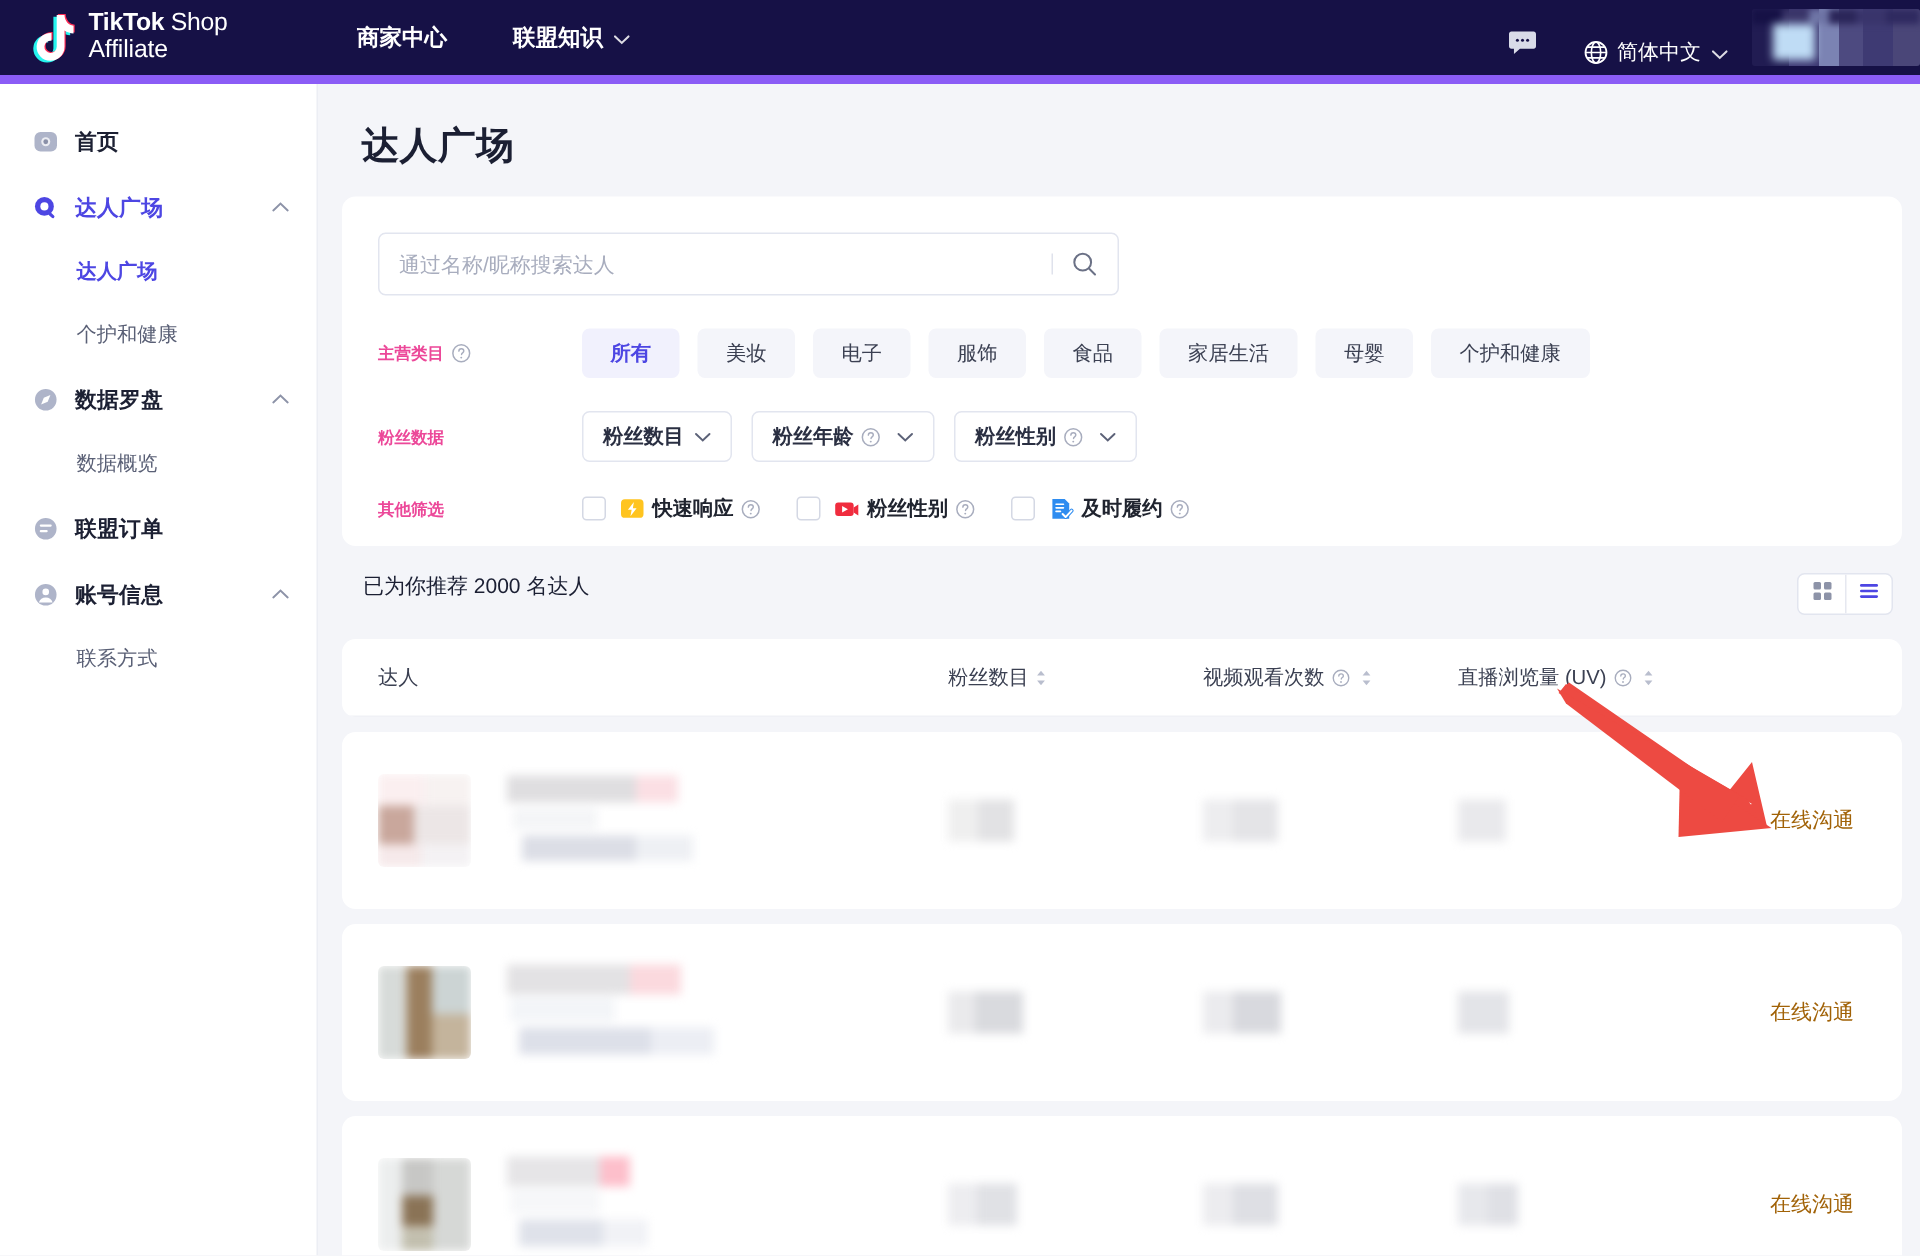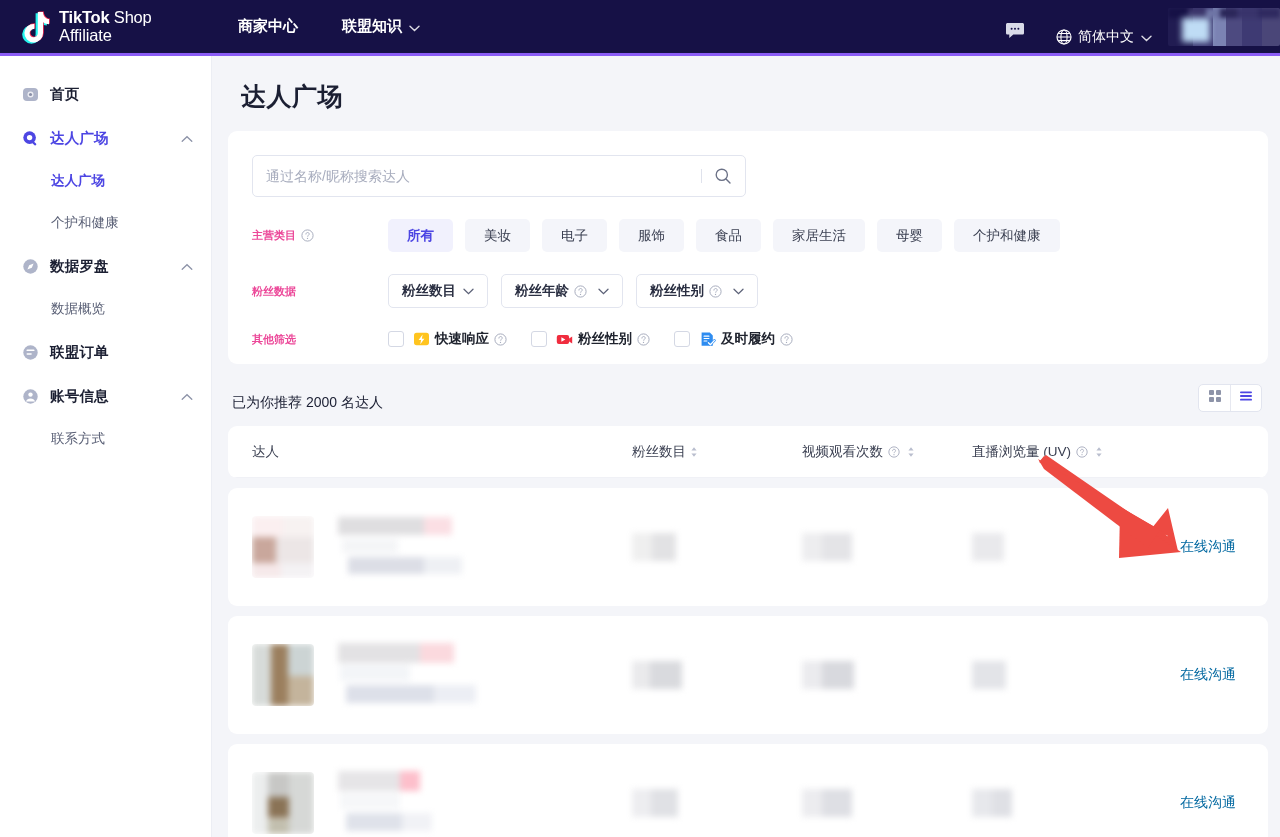--- a/index.html
+++ b/index.html
@@ -10,21 +10,21 @@
     overflow: hidden;
   }
   body { position: relative; }
 
   
   .topbar {
     height: 56px; width: 1280px;
     background: #161146;
     display: flex; align-items: center;
     position: relative;
-    border-bottom: 3px solid #8b5cf6;
+    border-bottom: 6px solid #8b5cf6;
   }
   .logo-wrap { display: flex; align-items: center; margin-left: 22px; width: 180px; }
   .tt-note { width: 30px; height: 34px; position: relative; margin-right: 7px; }
   .tt-note svg { display:block; }
   .logo-text { color: #fff; line-height: 1.07; }
   .logo-l1 { font-size: 16.5px; font-weight: 700; letter-spacing: -0.2px; }
   .logo-l1 .light { font-weight: 400; }
   .logo-l2 { font-size: 16.5px; font-weight: 400; letter-spacing: -0.1px; }
 
   .nav-items { display: flex; align-items: center; margin-left: 36px; }
@@ -137,22 +137,22 @@
   .chk-box {
     width: 16px; height: 16px; border: 1px solid #d4d8e4; border-radius: 3px;
     background: #fff; margin-right: 9px; flex: none;
   }
   .badge-ico { width: 17px; height: 17px; margin-right: 5px; flex:none; display:flex; }
   .chk-label { font-size: 13.5px; color: #20242f; font-weight: 700; white-space: nowrap; }
   .chk-item .q { margin-left: 5px; display:flex; }
 
   
   .res-bar {
-    display: flex; align-items: flex-end; justify-content: space-between;
-    padding: 0 6px 0 2px; margin: 0 0 14px 2px; height: 30px;
+    display: flex; align-items: flex-start; justify-content: space-between;
+    padding: 0 6px 0 2px; margin: 0 0 14px 12px; height: 30px;
   }
   .res-count { font-size: 14px; color: #1b1f33; }
   .view-toggle { display: flex; border: 1px solid #e2e5ef; border-radius: 5px; overflow: hidden; background:#fff; }
   .vt-btn { width: 31px; height: 26px; display:flex; align-items:center; justify-content:center; cursor:pointer; }
   .vt-btn + .vt-btn { border-left: 1px solid #e6e8f0; }
 
   
   .tbl-card { background:#fff; border-radius: 9px; overflow: hidden; }
   .tbl-head {
     display: flex; align-items: center; height: 52px; padding: 0 24px;
@@ -168,21 +168,21 @@
     background: #fff; border-radius: 9px; margin-bottom: 10px;
     display: flex; align-items: center; height: 118px; padding: 0 24px;
     position: relative;
   }
   .cell-talent { width: 380px; display: flex; align-items: center; }
   .avatar-blur { width: 62px; height: 62px; border-radius: 4px; flex: none; overflow: hidden; position: relative; }
   .name-blur { margin-left: 20px; position: relative; width: 150px; height: 64px; }
   .cell-n { width: 170px; display: flex; align-items: center; }
   .num-blur { height: 28px; border-radius: 2px; }
   .chat-link {
-    margin-left: auto; font-size: 14px; color: #0369a1; cursor: pointer;
+    margin-left: auto; font-size: 14px; color: #a16207; cursor: pointer;
     font-weight: 400; white-space: nowrap; padding-right: 8px;
   }
 
   
   .px { position:absolute; }
   .blurwrap { filter: blur(3.2px); position:absolute; inset:0; }
 
   
   .arrow-layer { position: absolute; left: 0; top: 0; width: 1280px; height: 837px; pointer-events: none; z-index: 40; }
 </style>

